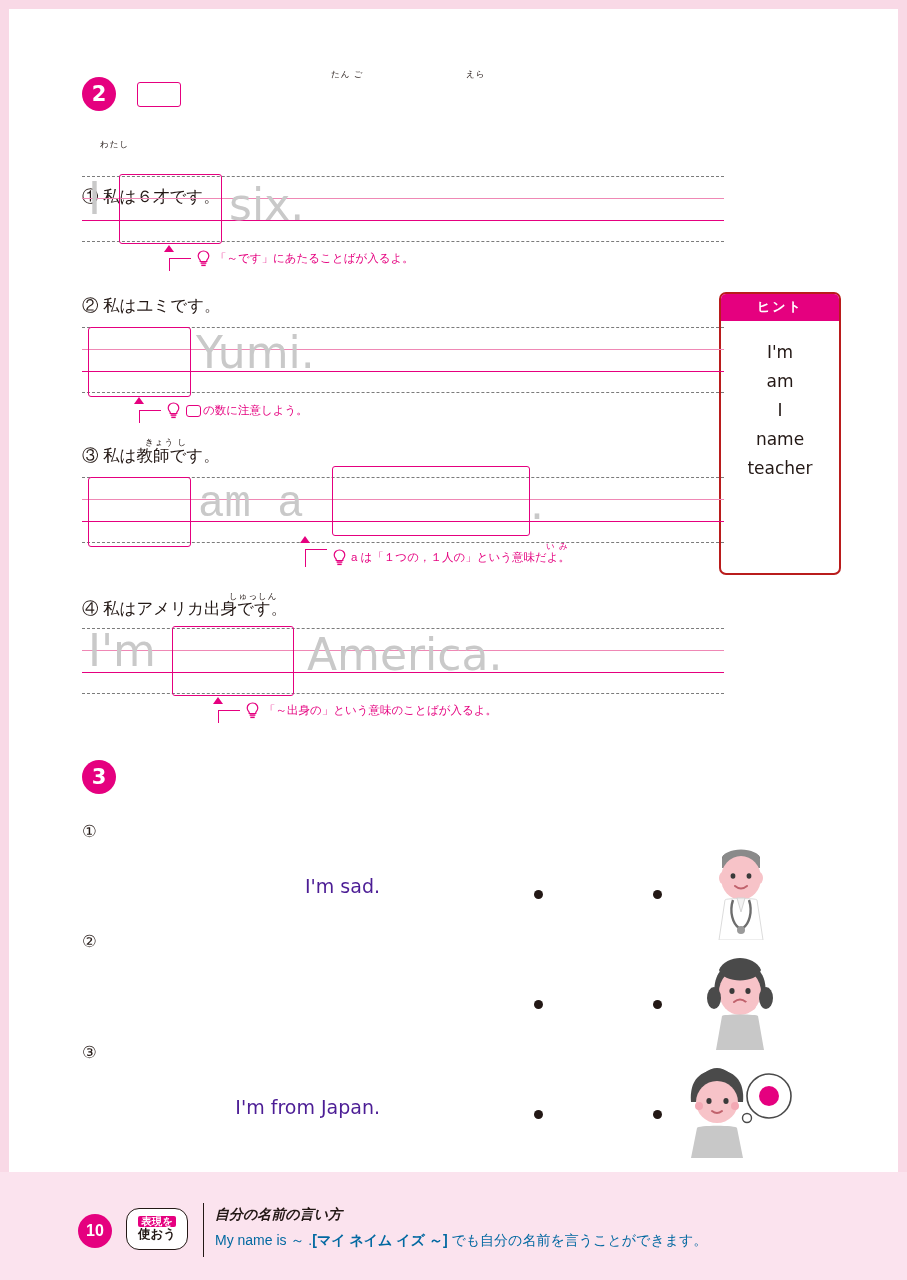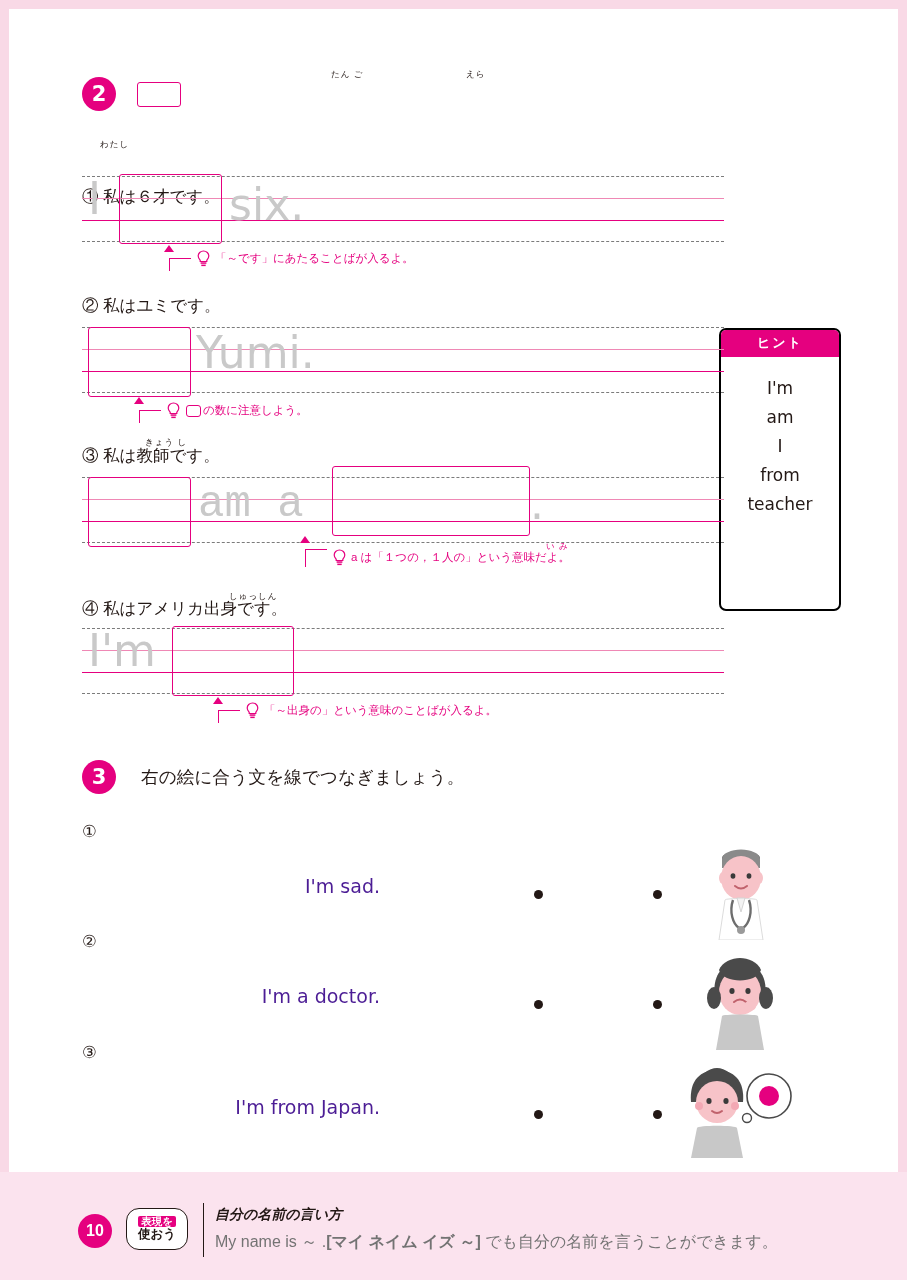--- a/index.html
+++ b/index.html
@@ -134,26 +134,25 @@
     border-bottom: 7px solid #e5007f;
   }
   .bulb {
     position: absolute;
     width: 15px; height: 17px;
   }
 
   
   .hintbox {
     position: absolute;
-    border: 2px solid #000000;
+    border: 2px solid #b91c1c;
     border-radius: 7px;
     box-sizing: border-box;
     background: #fff;
     overflow: hidden;
-    margin-top: 36px;
   }
   .hintbox .hdr {
     background: #e5007f;
     color: #fff;
     font-size: 13px;
     font-weight: bold;
     text-align: center;
     padding: 4px 0 5px;
     letter-spacing: 2px;
   }
@@ -244,22 +243,22 @@
   .foot-title {
     position: absolute;
     font-size: 14px;
     font-weight: bold;
     color: #231815;
     white-space: nowrap;
     font-style: italic;
   }
   .foot-body {
     position: absolute;
-    font-size: 16px;
-    color: #737373;
+    font-size: 14px;
+    color: #0369a1;
     white-space: nowrap;
   }
   .foot-body b { font-weight: bold; }
 </style>
 </head>
 <body>
 
 <div class="page">
   <div class="edge-left"></div>
   <div class="edge-right"></div>
@@ -293,21 +292,21 @@
     <path d="M7.5 0 L7.5 -1" stroke="#e5007f" stroke-width="1"></path>
   </svg>
   <div class="callout" style="left:215px; top:251px;">「～です」にあたることばが入るよ。</div>
 
   <div class="hintbox" style="left:719px; top:292px; width:122px; height:283px;">
     <div class="hdr">ヒント</div>
     <div class="items">
       <div>I'm</div>
       <div>am</div>
       <div>I</div>
-      <div>from</div>
+      <div>name</div>
       <div>teacher</div>
     </div>
   </div>
 
   <div class="q-label" style="left:82px; top:295px;">② 私はユミです。</div>
 
   <div class="stave" style="left:82px; top:327px; width:642px; height:66px;">
     <div class="ln" style="top:0px;"></div>
     <div class="ln solid" style="top:22px;"></div>
     <div class="ln base" style="top:44px;"></div>
@@ -355,34 +354,34 @@
   <div class="ruby" style="left:229px; top:591px;">しゅっしん</div>
   <div class="q-label" style="left:82px; top:598px;">④ 私はアメリカ出身です。</div>
 
   <div class="stave" style="left:82px; top:628px; width:642px; height:66px;">
     <div class="ln" style="top:0px;"></div>
     <div class="ln solid" style="top:22px;"></div>
     <div class="ln base" style="top:44px;"></div>
     <div class="ln" style="top:65px;"></div>
   </div>
   <div class="ghost" style="left:88px; top:628px; font-size:44px; line-height:46px;">I'm</div>
+  <div class="ghost" style="left:307px; top:632px; font-size:44px; line-height:46px;">America.</div>
   <div class="ansbox" style="left:172px; top:626px; width:122px; height:70px;"></div>
 
   <div class="arrow-line-v" style="left:218px; top:710px; height:13px;"></div>
   <div class="arrow-line-h" style="left:218px; top:710px; width:22px;"></div>
   <div class="arrow-head" style="left:213px; top:697px;"></div>
   <svg class="bulb" style="left:245px; top:702px;" viewBox="0 0 15 17">
     <path d="M7.5 1 C4.4 1 2.2 3.3 2.2 6 c0 2 1.2 3.2 2 4.2 l0 1.3 l6.6 0 l0-1.3 c0.8-1 2-2.2 2-4.2 C12.8 3.3 10.6 1 7.5 1 Z" fill="#fff" stroke="#e5007f" stroke-width="1.2"></path>
     <rect x="4.6" y="12.3" width="5.8" height="1.5" fill="#e5007f"></rect>
     <rect x="5.3" y="14.6" width="4.4" height="1.5" fill="#e5007f"></rect>
   </svg>
   <div class="callout" style="left:264px; top:703px;">「～出身の」という意味のことばが入るよ。</div>
 
   <div class="sec-num" style="left:82px; top:760px;">3</div>
-  <div class="sec-title" style="left:141px; top:765px;">右の絵に合う文を線でつなぎましょう。</div>
 
   <div class="q-label" style="left:82px; top:822px;">①</div>
   <div class="match-sentence" style="left:120px; top:875px; width:260px;">I'm sad.</div>
   <div class="dot" style="left:534px; top:890px;"></div>
   <div class="dot" style="left:653px; top:890px;"></div>
   <svg style="position:absolute; left:703px; top:848px; width:76px; height:92px;" viewBox="0 0 76 92">
     <ellipse cx="38" cy="10" rx="19" ry="7" fill="#6d6d6d"></ellipse>
     <path d="M19 12 C19 -2 57 -2 57 12 L57 20 L19 20 Z" fill="#8a8a8a"></path>
     <ellipse cx="38" cy="30" rx="20" ry="22" fill="#f7c3c8"></ellipse>
     <ellipse cx="20" cy="30" rx="4" ry="6" fill="#f7c3c8"></ellipse>
@@ -391,21 +390,20 @@
     <ellipse cx="46" cy="28" rx="2.4" ry="2.8" fill="#3a3a3a"></ellipse>
     <path d="M32 38 Q38 43 44 38" stroke="#c0626c" stroke-width="2" fill="none" stroke-linecap="round"></path>
     <path d="M22 52 C22 50 54 50 54 52 L60 92 L16 92 Z" fill="#ffffff" stroke="#dcdcdc" stroke-width="1"></path>
     <path d="M34 50 L38 64 L42 50 Z" fill="#f2f2f2" stroke="#d4d4d4" stroke-width="1"></path>
     <path d="M30 52 C26 64 30 76 36 80" stroke="#6d6d6d" stroke-width="2.4" fill="none"></path>
     <path d="M46 52 C50 64 46 76 40 80" stroke="#6d6d6d" stroke-width="2.4" fill="none"></path>
     <circle cx="38" cy="82" r="4" fill="#9a9a9a"></circle>
   </svg>
 
   <div class="q-label" style="left:82px; top:932px;">②</div>
-  <div class="match-sentence" style="left:80px; top:985px; width:300px;">I'm a doctor.</div>
   <div class="dot" style="left:534px; top:1000px;"></div>
   <div class="dot" style="left:653px; top:1000px;"></div>
   <svg style="position:absolute; left:700px; top:958px; width:80px; height:92px;" viewBox="0 0 80 92">
     <path d="M16 42 C10 20 22 4 40 4 C58 4 70 20 64 42 Z" fill="#4a4a4a"></path>
     <ellipse cx="40" cy="34" rx="21" ry="23" fill="#f7c3c8"></ellipse>
     <path d="M19 12 C24 26 56 26 61 12 C58 4 48 0 40 0 C32 0 22 4 19 12 Z" fill="#4a4a4a"></path>
     <ellipse cx="14" cy="40" rx="7" ry="11" fill="#4a4a4a"></ellipse>
     <ellipse cx="66" cy="40" rx="7" ry="11" fill="#4a4a4a"></ellipse>
     <ellipse cx="32" cy="33" rx="2.6" ry="3" fill="#3a3a3a"></ellipse>
     <ellipse cx="48" cy="33" rx="2.6" ry="3" fill="#3a3a3a"></ellipse>

